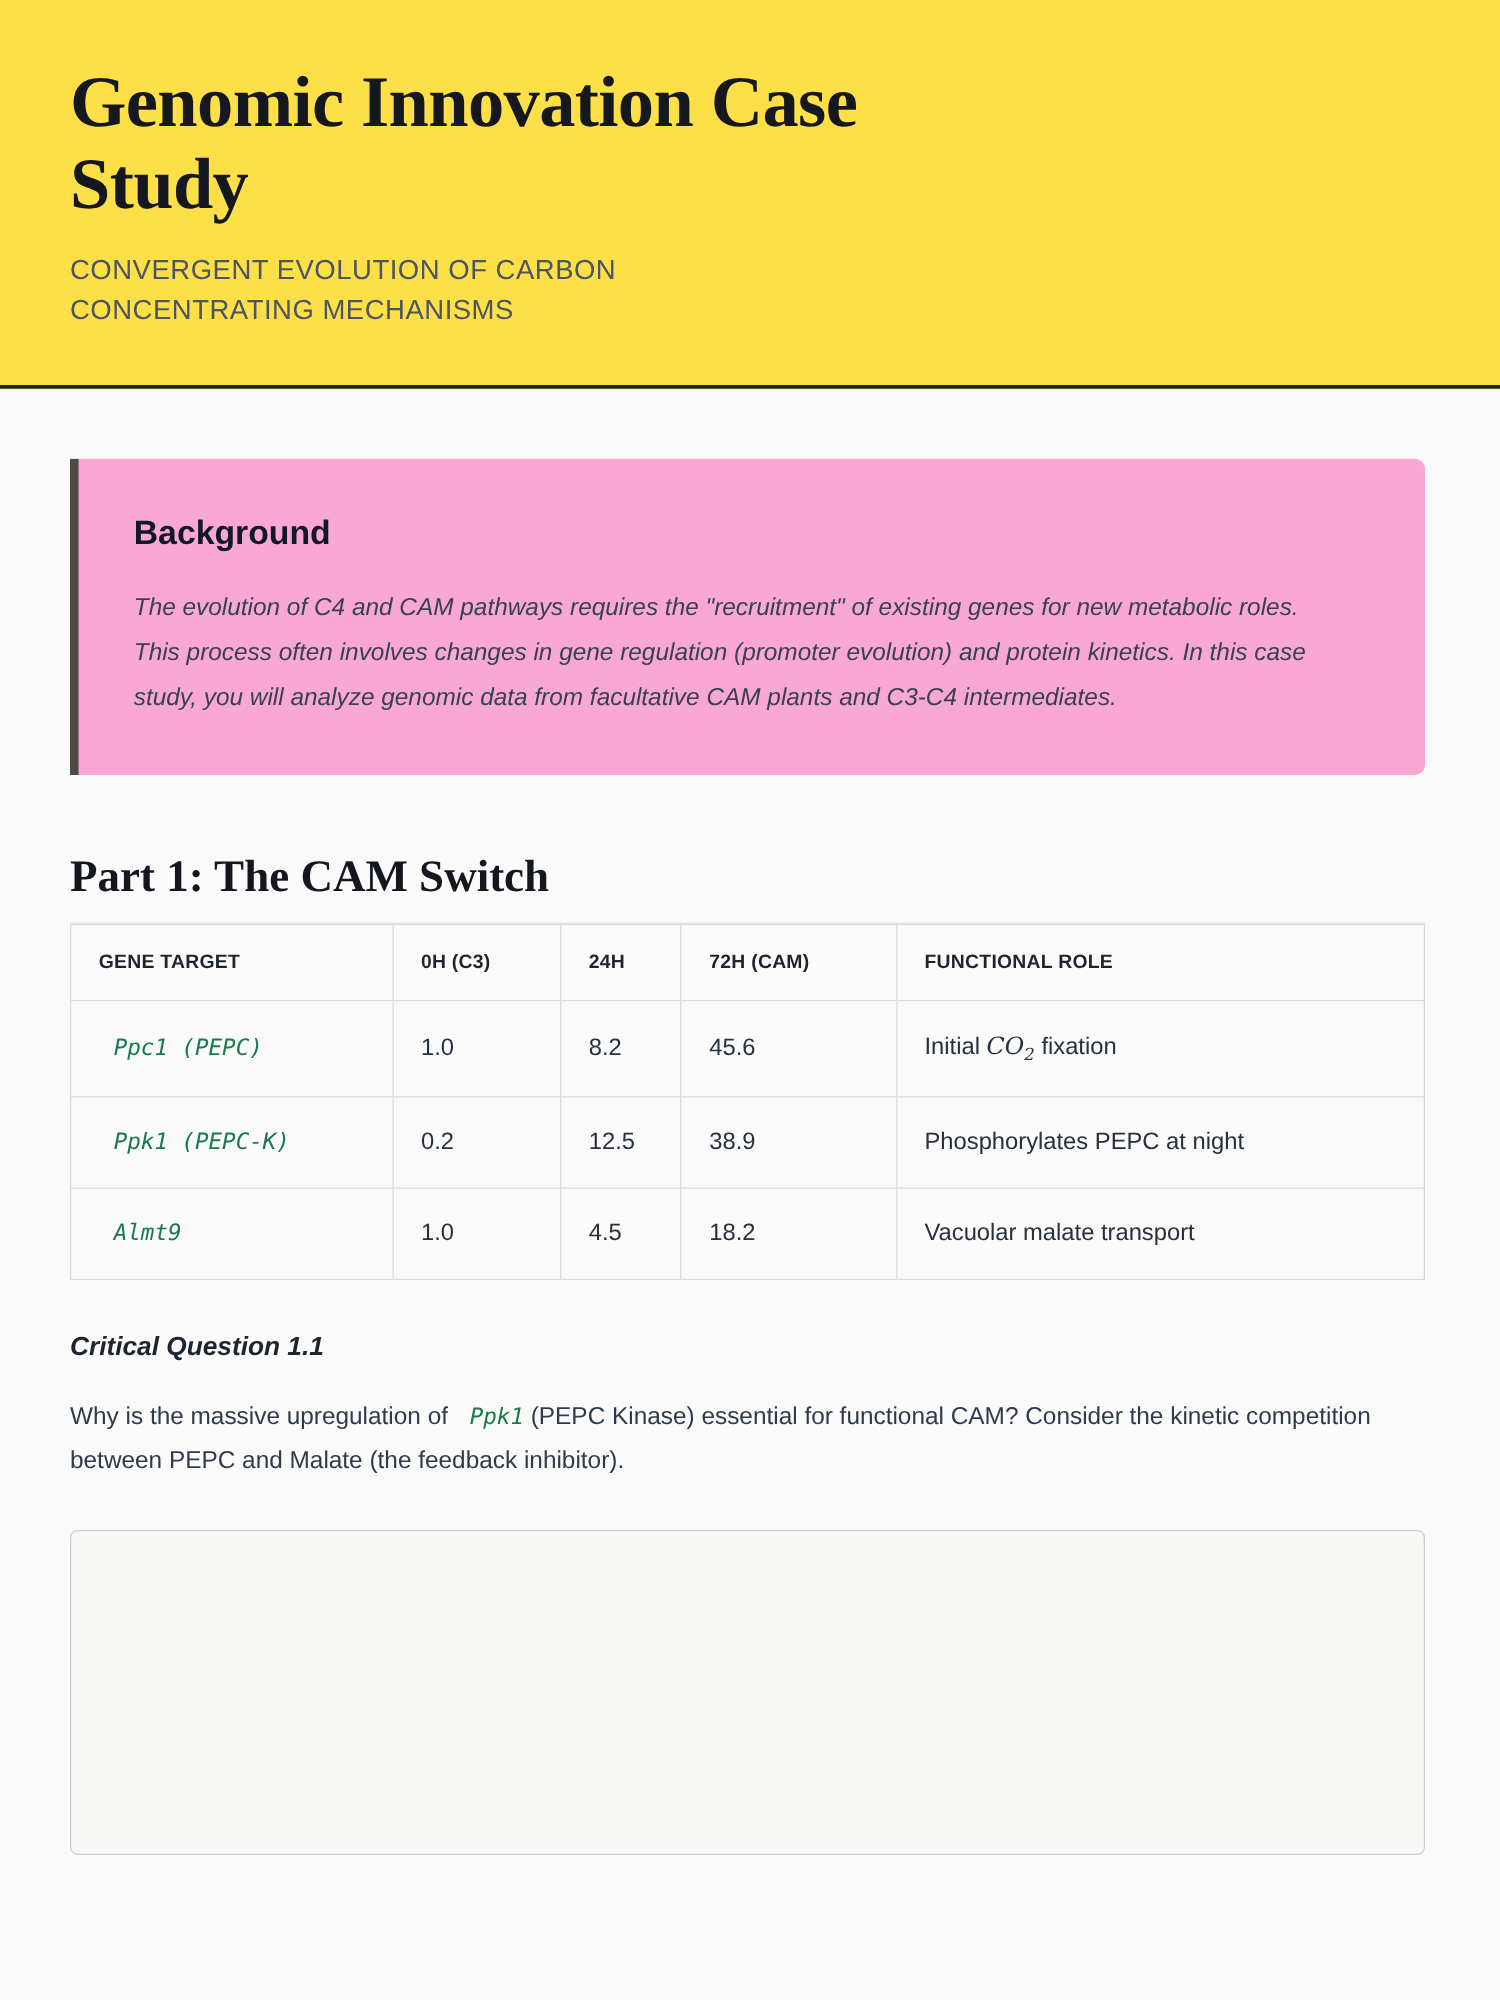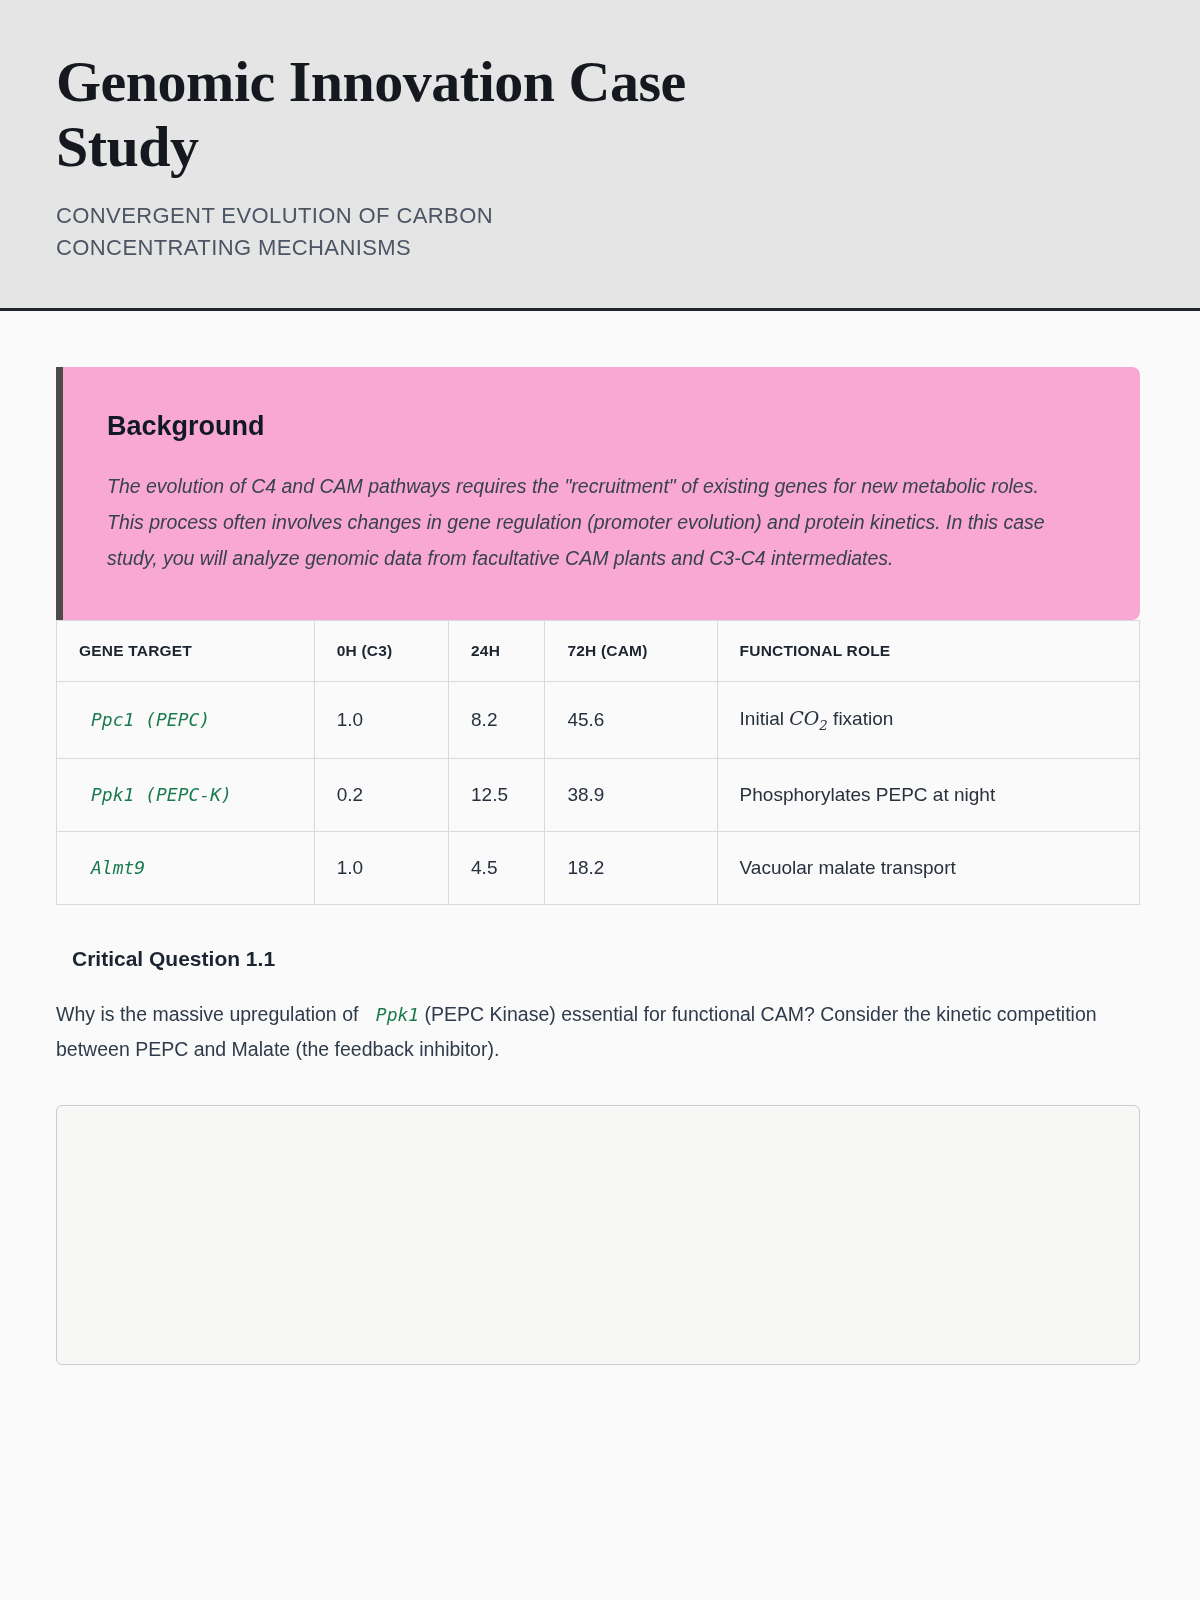--- a/index.html
+++ b/index.html
@@ -8,21 +8,21 @@
     padding: 0;
     width: 1200px;
     height: 1600px;
     overflow: hidden;
     background: #fafafa;
     font-family: "Liberation Sans", sans-serif;
     color: #2f3a4a;
   }
   
   .header {
-    background: #e5e5e5;
+    background: #fde047;
     border-bottom: 3px solid #20242b;
     padding: 50px 58px 44px 56px;
     display: flex;
     justify-content: space-between;
     align-items: flex-start;
   }
   .header-left { max-width: 720px; }
   .page-title {
     font-family: "Liberation Serif", "DejaVu Serif", serif;
     font-weight: 800;
@@ -129,22 +129,23 @@
   .math {
     font-family: "DejaVu Serif", serif;
     font-style: italic;
   }
   .math sub { font-size: 0.7em; }
 
   
   .question-heading {
     font-size: 21px;
     font-weight: 700;
+    font-style: italic;
     color: #1b2430;
-    margin: 42px 0 26px 16px;
+    margin: 42px 0 26px 0;
   }
   .question-text {
     font-size: 19.5px;
     line-height: 1.8;
     color: #2f3a4a;
     margin: 0 0 38px 0;
   }
   .answer-box {
     height: 260px;
     background: #f7f7f6;
@@ -164,20 +165,21 @@
     </div>
   </header>
 
   <main class="main">
 
     <section class="callout">
       <h2 class="callout-heading">Background</h2>
       <p class="callout-text">The evolution of C4 and CAM pathways requires the "recruitment" of existing genes for new metabolic roles. This process often involves changes in gene regulation (promoter evolution) and protein kinetics. In this case study, you will analyze genomic data from facultative CAM plants and C3-C4 intermediates.</p>
     </section>
 
+    <h2 class="part-heading">Part 1: The CAM Switch</h2>
 
 
     <table class="data-table">
       <colgroup>
         <col style="width:23.8%">
         <col style="width:12.4%">
         <col style="width:8.9%">
         <col style="width:15.9%">
         <col style="width:39%">
       </colgroup>

